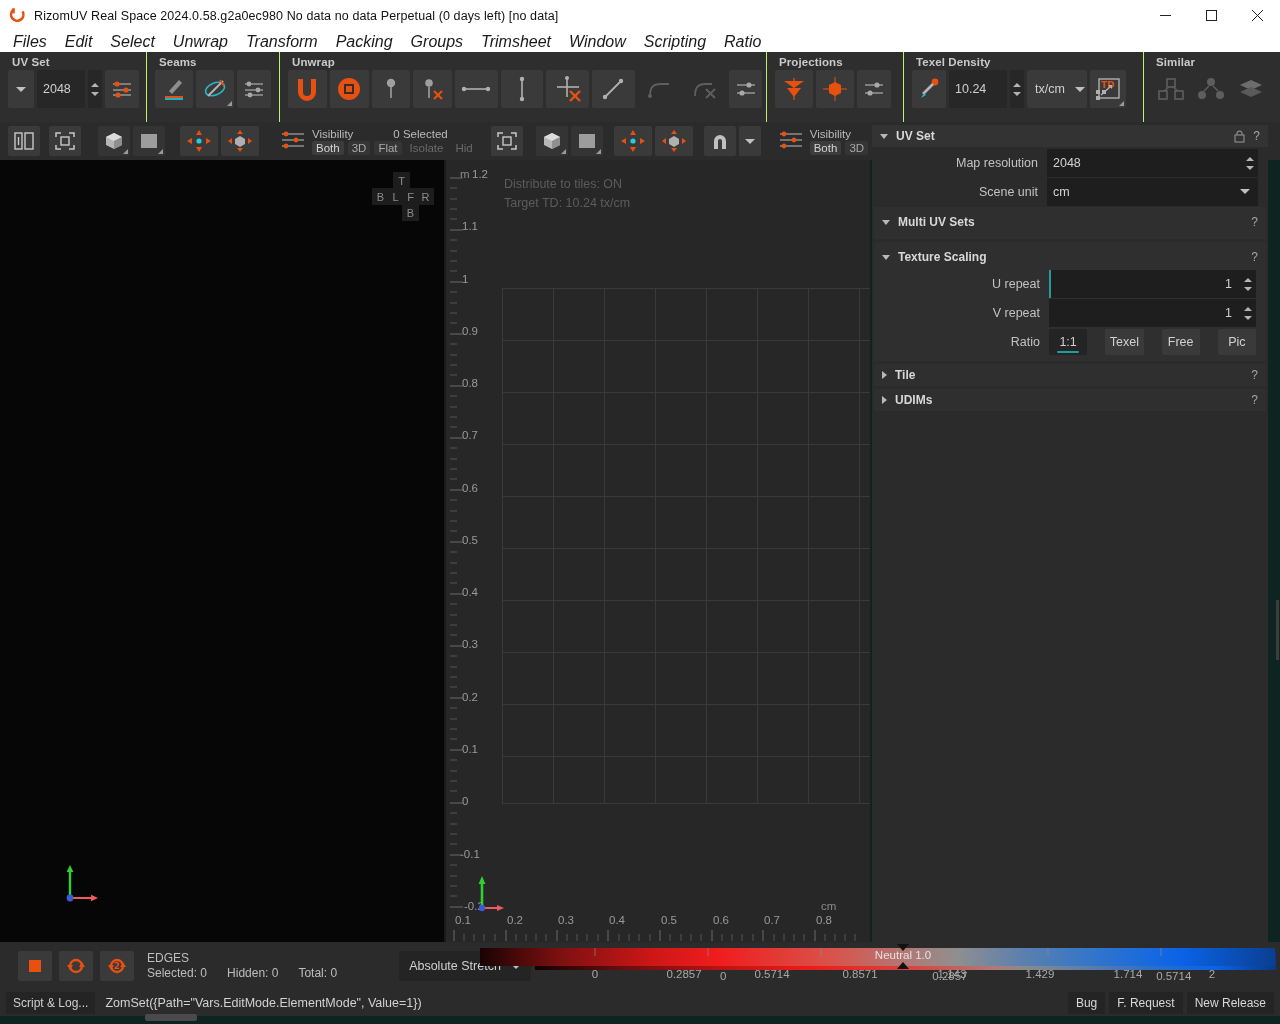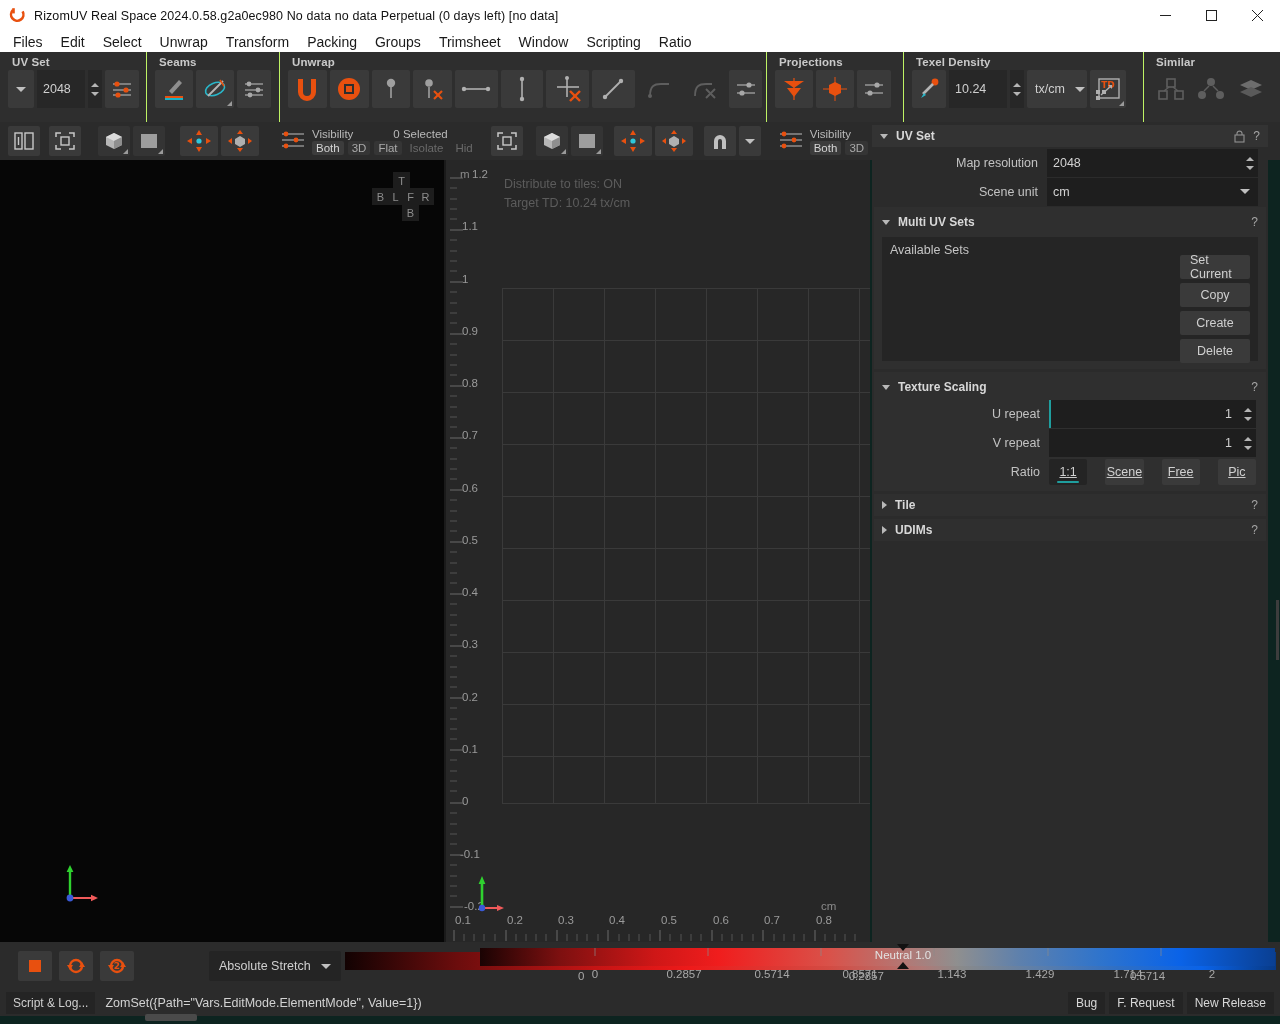--- a/index.html
+++ b/index.html
@@ -22,21 +22,21 @@
   .tb-logo { width:18px; height:18px; margin:0 7px 0 9px; position:relative; }
   .tb-title { font-size:12.5px; color:#111; white-space:nowrap; letter-spacing:0.1px; }
   .tb-btns { position:absolute; right:0; top:0; height:31px; display:flex; }
   .tb-btn { width:46px; height:31px; display:flex; align-items:center; justify-content:center; color:#222; font-size:13px; }
 
   
   .menubar {
     position:absolute; left:0; top:31px; width:1280px; height:21px;
     background:#ffffff; display:flex; align-items:center; padding-left:13px;
   }
-  .menu-item { font-size:14px; color:#1a1a1a; padding:0 9px 0 0; margin-right:9px; white-space:nowrap; }
+  .menu-item { font-size:16px; color:#1a1a1a; padding:0 9px 0 0; margin-right:9px; white-space:nowrap;font-style:italic; }
 
   
   .toolstrip {
     position:absolute; left:0; top:52px; width:1280px; height:70px;
     background:#2e2e2e; display:flex; align-items:flex-start;
   }
   .tgroup { position:relative; height:70px; padding:0 4px; display:flex; flex-direction:column; }
   .tgroup + .tgroup { border-left:1px solid #bef264; }
   .tgroup-label {
     font-size:11.5px; font-weight:bold; color:#c9c9c9;
@@ -126,21 +126,21 @@
   .btn {
     background:#3a3a3a; color:#d0d0d0; font-size:12.5px; height:24px;
     display:flex; align-items:center; justify-content:center; border-radius:2px; padding:0 10px;
   }
   .btnstack { position:absolute; right:8px; top:18px; display:flex; flex-direction:column; gap:4px; width:70px; }
 
   .rngrow { display:flex; align-items:center; height:28px; margin-bottom:1px; }
   .rngfld { flex:1; height:28px; background:#1e1e1e; position:relative; margin-right:10px;
             display:flex; align-items:center; justify-content:flex-end; padding-right:24px; color:#d0d0d0; font-size:12.5px;}
   .rngfld.active { border-left:2px solid #1f9e9e; }
-  .ratio-btns { flex:1; display:flex; gap:18px; margin-right:10px;text-decoration:underline; }
+  .ratio-btns { flex:1; display:flex; gap:18px; margin-right:10px; }
   .ratio-btn { flex:1; height:26px; background:#3a3a3a; display:flex; align-items:center; justify-content:center;
                color:#d0d0d0; font-size:12.5px; border-radius:2px; position:relative; }
   .ratio-btn.sel { background:#242424; }
   .ratio-btn.sel::after { content:""; position:absolute; bottom:2px; left:50%; transform:translateX(-50%);
                           width:22px; height:2px; background:#1f9e9e; border-radius:2px; }
 
   
   .statusbar { position:absolute; left:0; top:942px; width:1280px; height:48px; background:#2b2b2b; display:flex; align-items:center; }
   .sbtn { width:34px;height:30px;background:#3a3a3a;border-radius:2px;display:flex;align-items:center;justify-content:center;margin-right:7px;}
   .counts { display:flex; flex-direction:column; line-height:15px; font-size:12px; color:#bdbdbd; }
@@ -937,29 +937,20 @@
 
     <div class="subpanel">
       <div class="sect-hd" style="background:#2f2f2f;">
         <div class="arr arr-down"></div>
         <span>Multi UV Sets</span>
         <div class="hd-spacer"></div>
         <span class="qmark">?</span>
       </div>
 
 
-      <div class="listbox" style="height:124px;">
-        <div class="lbl">Available Sets</div>
-        <div class="btnstack">
-          <div class="btn">Set Current</div>
-          <div class="btn">Copy</div>
-          <div class="btn">Create</div>
-          <div class="btn">Delete</div>
-        </div>
-      </div>
     </div>
 
     <div class="subpanel">
       <div class="sect-hd" style="background:#2f2f2f;">
         <div class="arr arr-down"></div>
         <span>Texture Scaling</span>
         <div class="hd-spacer"></div>
         <span class="qmark">?</span>
       </div>
 
@@ -982,21 +973,21 @@
             <div style="width:0;height:0;border-left:4px solid transparent;border-right:4px solid transparent;border-bottom:4px solid #b5b5b5;"></div>
             <div style="width:0;height:0;border-left:4px solid transparent;border-right:4px solid transparent;border-top:4px solid #b5b5b5;"></div>
           </div>
         </div>
       </div>
 
       <div class="rngrow">
         <div class="row-lbl">Ratio</div>
         <div class="ratio-btns">
           <div class="ratio-btn sel">1:1</div>
-          <div class="ratio-btn">Scene</div>
+          <div class="ratio-btn">Texel</div>
           <div class="ratio-btn">Free</div>
           <div class="ratio-btn">Pic</div>
         </div>
       </div>
     </div>
 
     <div class="sect-hd" style="background:#2f2f2f;margin:0 2px 3px 2px;">
       <div class="arr arr-right"></div>
       <span>Tile</span>
       <div class="hd-spacer"></div>
@@ -1033,20 +1024,28 @@
     <div class="sbtn">
       <svg width="20" height="20" viewBox="0 0 20 20">
         <path d="M4 10 A6 6 0 0 1 16 10" fill="none" stroke="#e8500f" stroke-width="2.4"></path>
         <path d="M4 10 A6 6 0 0 0 16 10" fill="none" stroke="#e8500f" stroke-width="2.4"></path>
         <path d="M16 6 L19 11 L13 11 Z" fill="#e8500f"></path>
         <path d="M4 14 L1 9 L7 9 Z" fill="#e8500f"></path>
         <text x="10" y="13" font-size="9" font-weight="bold" fill="#e8500f" text-anchor="middle" font-family="DejaVu Sans, sans-serif">2</text>
       </svg>
     </div>
     <div style="width:6px"></div>
+    <div class="counts">
+      <div>EDGES</div>
+      <div class="r2">
+        <span>Selected: 0</span>
+        <span>Hidden: 0</span>
+        <span>Total: 0</span>
+      </div>
+    </div>
     <div style="width:62px"></div>
     <div class="stretchsel">
       <span>Absolute Stretch</span>
       <div class="chev"></div>
     </div>
 
     <div class="gradwrap">
       <div class="gradbar" style="background:linear-gradient(to right,#120202 0%,#6b0d0d 12%,#c51414 27%,#ee1a1a 37%,#d34b43 52%,#b07a77 62%,#8a8a8a 66%,#5f7fa8 74%,#2f6fc4 83%,#0a63e8 92%,#083a86 100%);"></div>
       <div class="gradticks">
         <div class="gtick" style="left:25.4%;">0</div>

